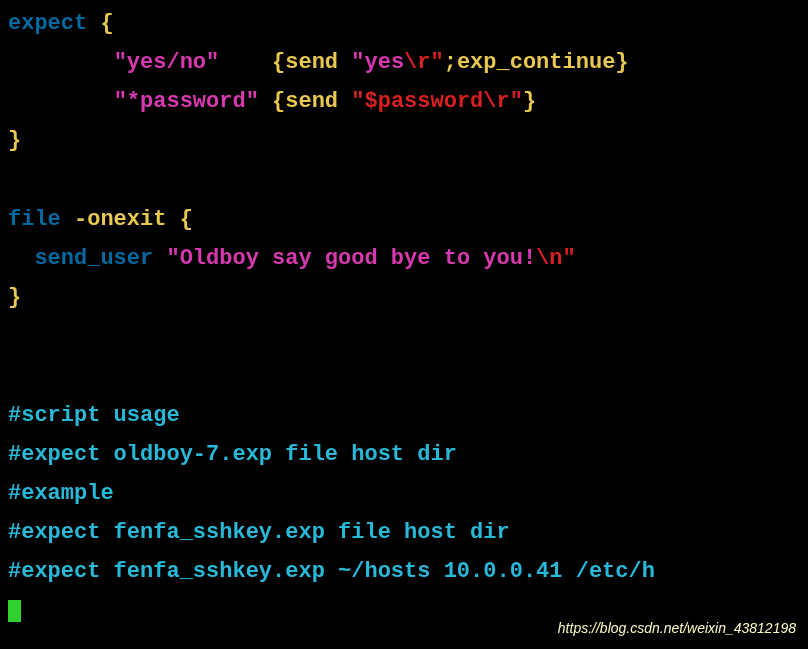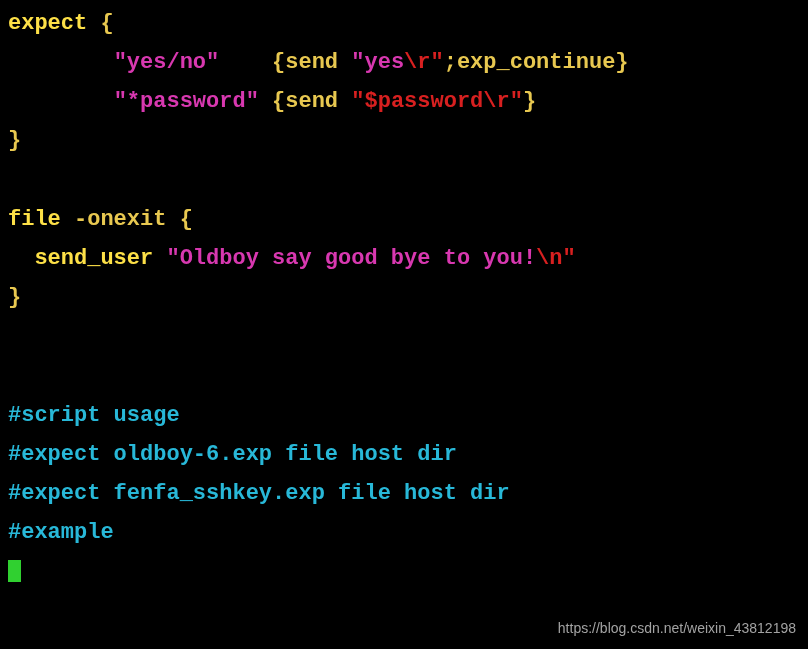--- a/index.html
+++ b/index.html
@@ -15,56 +15,58 @@
       padding: 4px 8px;
       width: 808px;
       height: 649px;
       position: relative;
       overflow: hidden;
       line-height: 1.78;
     }
     .line {
       white-space: pre;
     }
-    .white { color: #fde047; }
+    .white { color: #0369a1; }
     .yellow { color: #e8c850; }
     .magenta { color: #d838b0; }
     .red { color: #d82020; }
     .cyan { color: #28b8d8; }
     .cursor {
       display: inline-block;
       width: 13px;
       height: 22px;
       background: #30d030;
       vertical-align: middle;
     }
     .watermark {
       position: absolute;
       bottom: 8px;
       right: 12px;
-      color: #a3a3a3;
+      color: #fef9c3;
       font-size: 14px;
       font-weight: normal;
       font-family: Arial, sans-serif;
+      font-style: italic;
     }
   </style>
 </head>
 <body>
 
 <div>
 <div class="line"><span class="white">expect </span><span class="yellow">{</span></div>
 <div class="line">        <span class="magenta">"yes/no"</span><span class="yellow">    {send </span><span class="magenta">"yes</span><span class="red">\r"</span><span class="yellow">;exp_continue}</span></div>
 <div class="line">        <span class="magenta">"*password"</span><span class="yellow"> {send </span><span class="red">"$password</span><span class="red">\r"</span><span class="yellow">}</span></div>
 <div class="line"><span class="yellow">}</span></div>
 <div class="line"><span></span>&nbsp;</div>
 <div class="line"><span class="white">file </span><span class="yellow">-onexit {</span></div>
 <div class="line"><span class="white">  send_user </span><span class="magenta">"Oldboy say good bye to you!</span><span class="red">\n"</span></div>
 <div class="line"><span class="yellow">}</span></div>
 <div class="line"><span></span>&nbsp;</div>
 <div class="line"><span></span>&nbsp;</div>
 <div class="line"><span class="cyan">#script usage</span></div>
-<div class="line"><span class="cyan">#expect oldboy-6.exp file host dir</span></div>
+<div class="line"><span class="cyan">#expect oldboy-7.exp file host dir</span></div>
+<div class="line"><span class="cyan">#example</span></div>
 <div class="line"><span class="cyan">#expect fenfa_sshkey.exp file host dir</span></div>
-<div class="line"><span class="cyan">#example</span></div>
+<div class="line"><span class="cyan">#expect fenfa_sshkey.exp ~/hosts 10.0.0.41 /etc/h</span></div>
 <div class="line"><span class="cursor"></span></div>
 </div>
 
 <div class="watermark">https://blog.csdn.net/weixin_43812198</div>
 
 </body></html>

